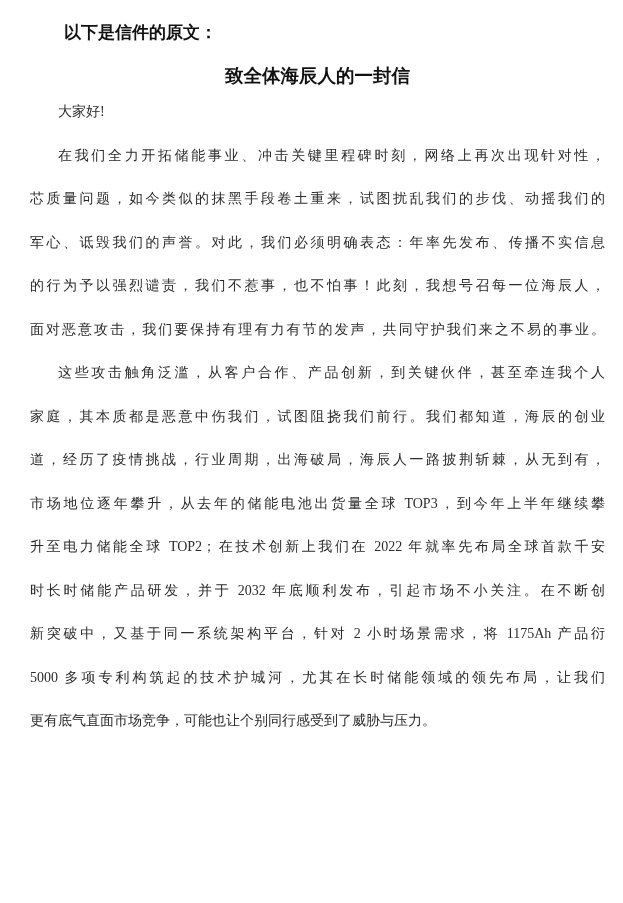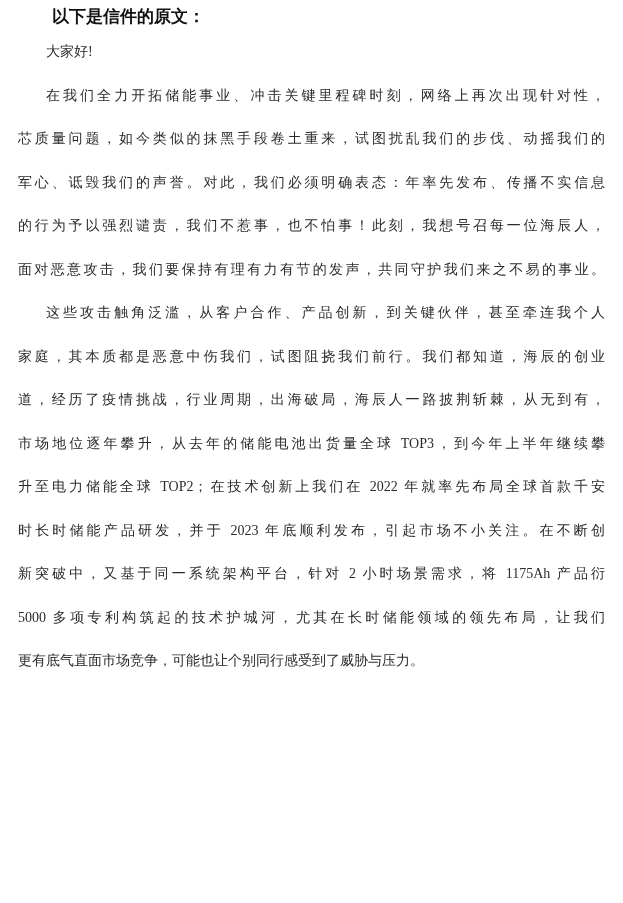--- a/index.html
+++ b/index.html
@@ -4,22 +4,23 @@
 <style>
   html, body { margin: 0; padding: 0; }
   body {
     width: 623px;
     height: 903px;
     background: #ffffff;
     overflow: hidden;
     font-family: "Liberation Serif", "DejaVu Serif", serif;
   }
   .page {
-    padding: 6px 18px 0 18px;
+    padding: 22px 18px 0 18px;
     color: #2b2b2b;
+    margin-left: 12px;
   }
   .intro {
     margin: 0;
     font-size: 17px;
     font-weight: bold;
     color: #111111;
     text-indent: 2em;
     line-height: 22px;
   }
   .title {
@@ -42,30 +43,31 @@
     text-align-last: justify;
   }
   .line.first { text-indent: 2em; }
   .line.short { text-align-last: left; }
 </style>
 </head>
 <body style="background: rgb(255, 255, 255);">
 
 <div class="page" style="color: rgb(43, 43, 43);">
   <p class="intro">以下是信件的原文：</p>
+  <h1 class="title">致全体海辰人的一封信</h1>
   <div class="body-lines" id="body-lines">
       <div class="line first short">大家好!</div>
       <div class="line first">在我们全力开拓储能事业、冲击关键里程碑时刻，网络上再次出现针对性，</div>
       <div class="line">芯质量问题，如今类似的抹黑手段卷土重来，试图扰乱我们的步伐、动摇我们的</div>
       <div class="line">军心、诋毁我们的声誉。对此，我们必须明确表态：年率先发布、传播不实信息</div>
       <div class="line">的行为予以强烈谴责，我们不惹事，也不怕事！此刻，我想号召每一位海辰人，</div>
       <div class="line">面对恶意攻击，我们要保持有理有力有节的发声，共同守护我们来之不易的事业。</div>
       <div class="line first">这些攻击触角泛滥，从客户合作、产品创新，到关键伙伴，甚至牵连我个人</div>
       <div class="line">家庭，其本质都是恶意中伤我们，试图阻挠我们前行。我们都知道，海辰的创业</div>
       <div class="line">道，经历了疫情挑战，行业周期，出海破局，海辰人一路披荆斩棘，从无到有，</div>
       <div class="line">市场地位逐年攀升，从去年的储能电池出货量全球 TOP3，到今年上半年继续攀</div>
       <div class="line">升至电力储能全球 TOP2；在技术创新上我们在 2022 年就率先布局全球首款千安</div>
-      <div class="line">时长时储能产品研发，并于 2023 年底顺利发布，引起市场不小关注。在不断创</div>
+      <div class="line">时长时储能产品研发，并于 2032 年底顺利发布，引起市场不小关注。在不断创</div>
       <div class="line">新突破中，又基于同一系统架构平台，针对 2 小时场景需求，将 1175Ah 产品衍</div>
       <div class="line">5000 多项专利构筑起的技术护城河，尤其在长时储能领域的领先布局，让我们</div>
       <div class="line short">更有底气直面市场竞争，可能也让个别同行感受到了威胁与压力。</div>
     </div>
 </div>
 
 </body></html>

